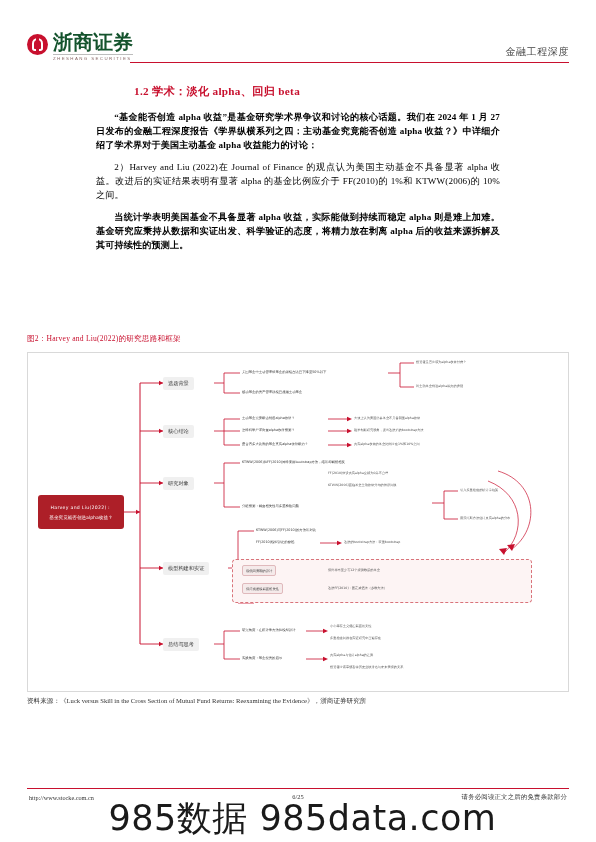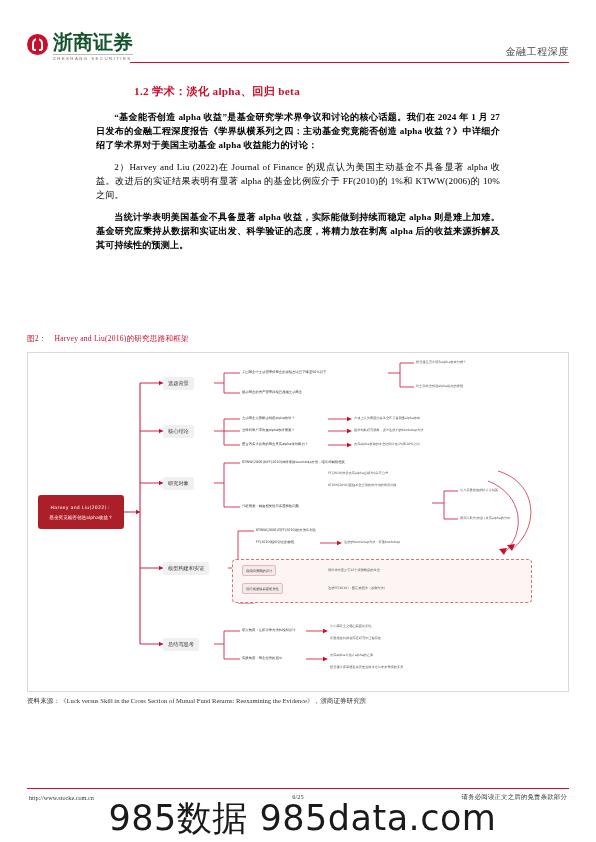--- a/index.html
+++ b/index.html
@@ -116,21 +116,21 @@
 
   
   .fig-caption {
     position: absolute;
     left: 27px;
     top: 334px;
     font-size: 7.6px;
     color: #c8102e;
     letter-spacing: 0.2px;
   }
-  .fig-caption .fig-label { margin-right: 8px; }
+  .fig-caption .fig-label { }
   .figure-box {
     position: absolute;
     left: 27px;
     top: 352px;
     width: 542px;
     height: 340px;
     border: 0.8px solid #d9d9d9;
     box-sizing: border-box;
     background: #fff;
   }
@@ -274,21 +274,21 @@
 </div>
 
 <div class="content">
   <div class="section-title">1.2 学术：淡化 alpha、回归 beta</div>
   <p class="para bold">“基金能否创造 alpha 收益”是基金研究学术界争议和讨论的核心话题。我们在 2024 年 1 月 27 日发布的金融工程深度报告《学界纵横系列之四：主动基金究竟能否创造 alpha 收益？》中详细介绍了学术界对于美国主动基金 alpha 收益能力的讨论：</p>
   <p class="para">2）Harvey and Liu (2022)在 Journal of Finance 的观点认为美国主动基金不具备显著 alpha 收益。改进后的实证结果表明有显著 alpha 的基金比例应介于 FF(2010)的 1%和 KTWW(2006)的 10%之间。</p>
   <p class="para bold">当统计学表明美国基金不具备显著 alpha 收益，实际能做到持续而稳定 alpha 则是难上加难。基金研究应秉持从数据和实证出发、科学验证的态度，将精力放在剥离 alpha 后的收益来源拆解及其可持续性的预测上。</p>
 </div>
 
 <div class="fig-caption">
-  <span class="fig-label">图2：</span><span>Harvey and Liu(2016)的研究思路和框架</span>
+  <span class="fig-label">图2：</span><span>Harvey and Liu(2022)的研究思路和框架</span>
 </div>
 
 <div class="figure-box">
   <div class="map">
 
     <svg width="542" height="340">
       <g fill="none" stroke="#c8102e" stroke-width="0.9">
 
         <path d="M96,159 H112"></path>
 

